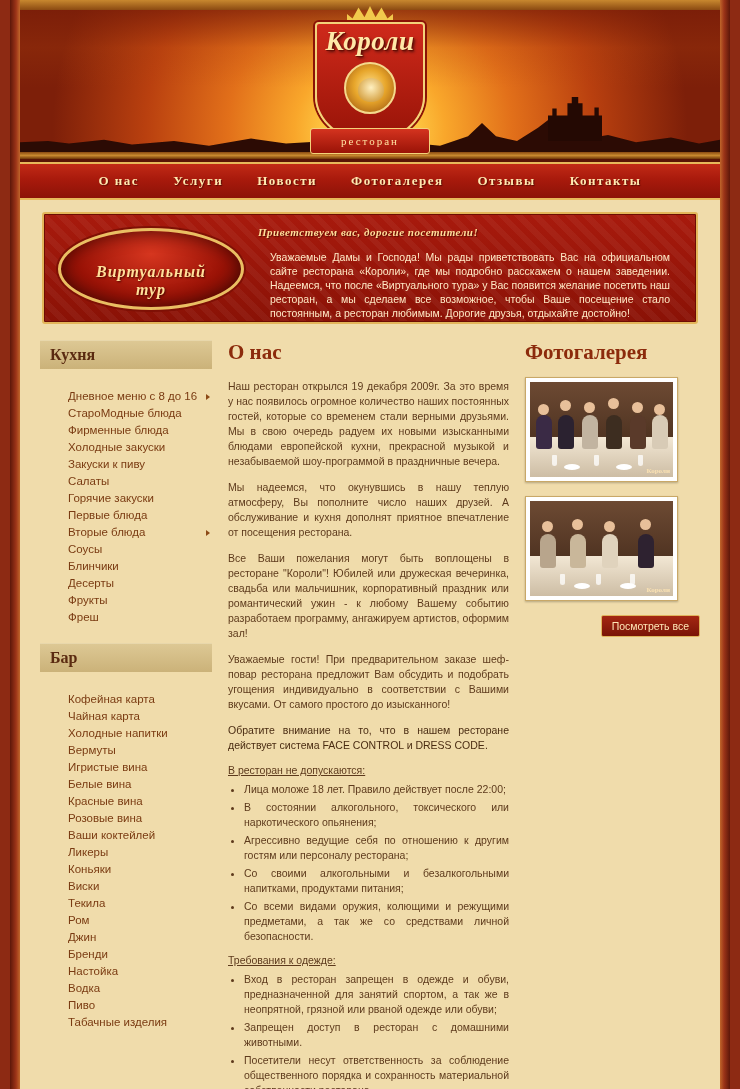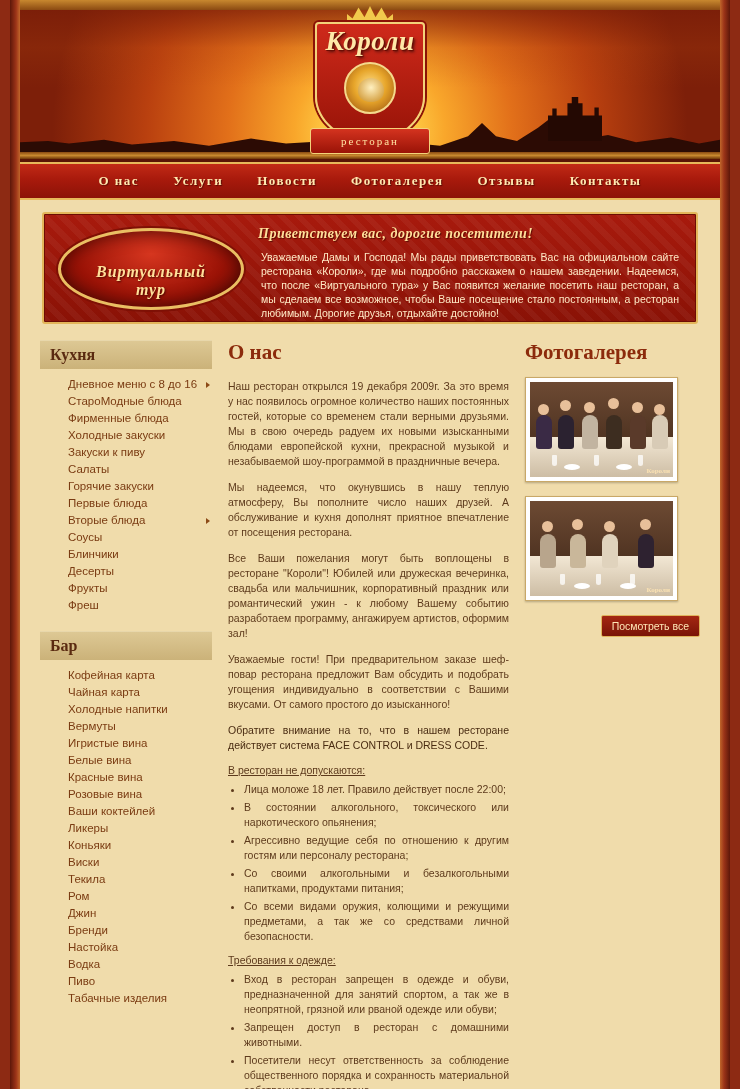--- a/index.html
+++ b/index.html
@@ -164,28 +164,28 @@
     border: 2px solid #e3b55a;
     border-radius: 3px;
     box-shadow: inset 0 0 0 1px #6d0c03;
     padding: 10px 14px 10px 214px;
     color: #ffe7bb;
   }
   .welcome h2 {
     margin: 2px 0 8px 0;
     font-family: "Liberation Serif", serif;
     font-style: italic;
-    font-size: 14px;
+    font-size: 11px;
     font-weight: bold;
     color: #ffdf9a;
     text-shadow: 1px 1px 1px #5c0a02;
     letter-spacing: .5px;
   }
   .welcome p {
-    margin: 3px;
+    margin: 12px;
     font-size: 10.5px;
     line-height: 14px;
     text-align: justify;
     color: #ffe9c5;
   }
   .tour-badge {
     position: absolute;
     left: 14px; top: 14px;
     width: 186px; height: 82px;
     border-radius: 50%;
@@ -214,21 +214,21 @@
   .col-right{ width: 175px; flex: none; }
 
   .block-title {
     background: linear-gradient(180deg,#ddc894,#cbb279);
     border-top: 1px solid #e8d7ab;
     color: #5a2a10;
     font-family: "Liberation Serif", serif;
     font-size: 16px;
     font-weight: bold;
     padding: 5px 10px;
-    margin-bottom: 6px;
+    margin-bottom: 18px;
   }
   ul.menu-list {
     list-style: none;
     margin: 0 0 18px 0;
     padding: 0 0 0 14px;
   }
   ul.menu-list li {
     position: relative;
     padding: 2.5px 14px 2.5px 14px;
     font-size: 11.5px;

